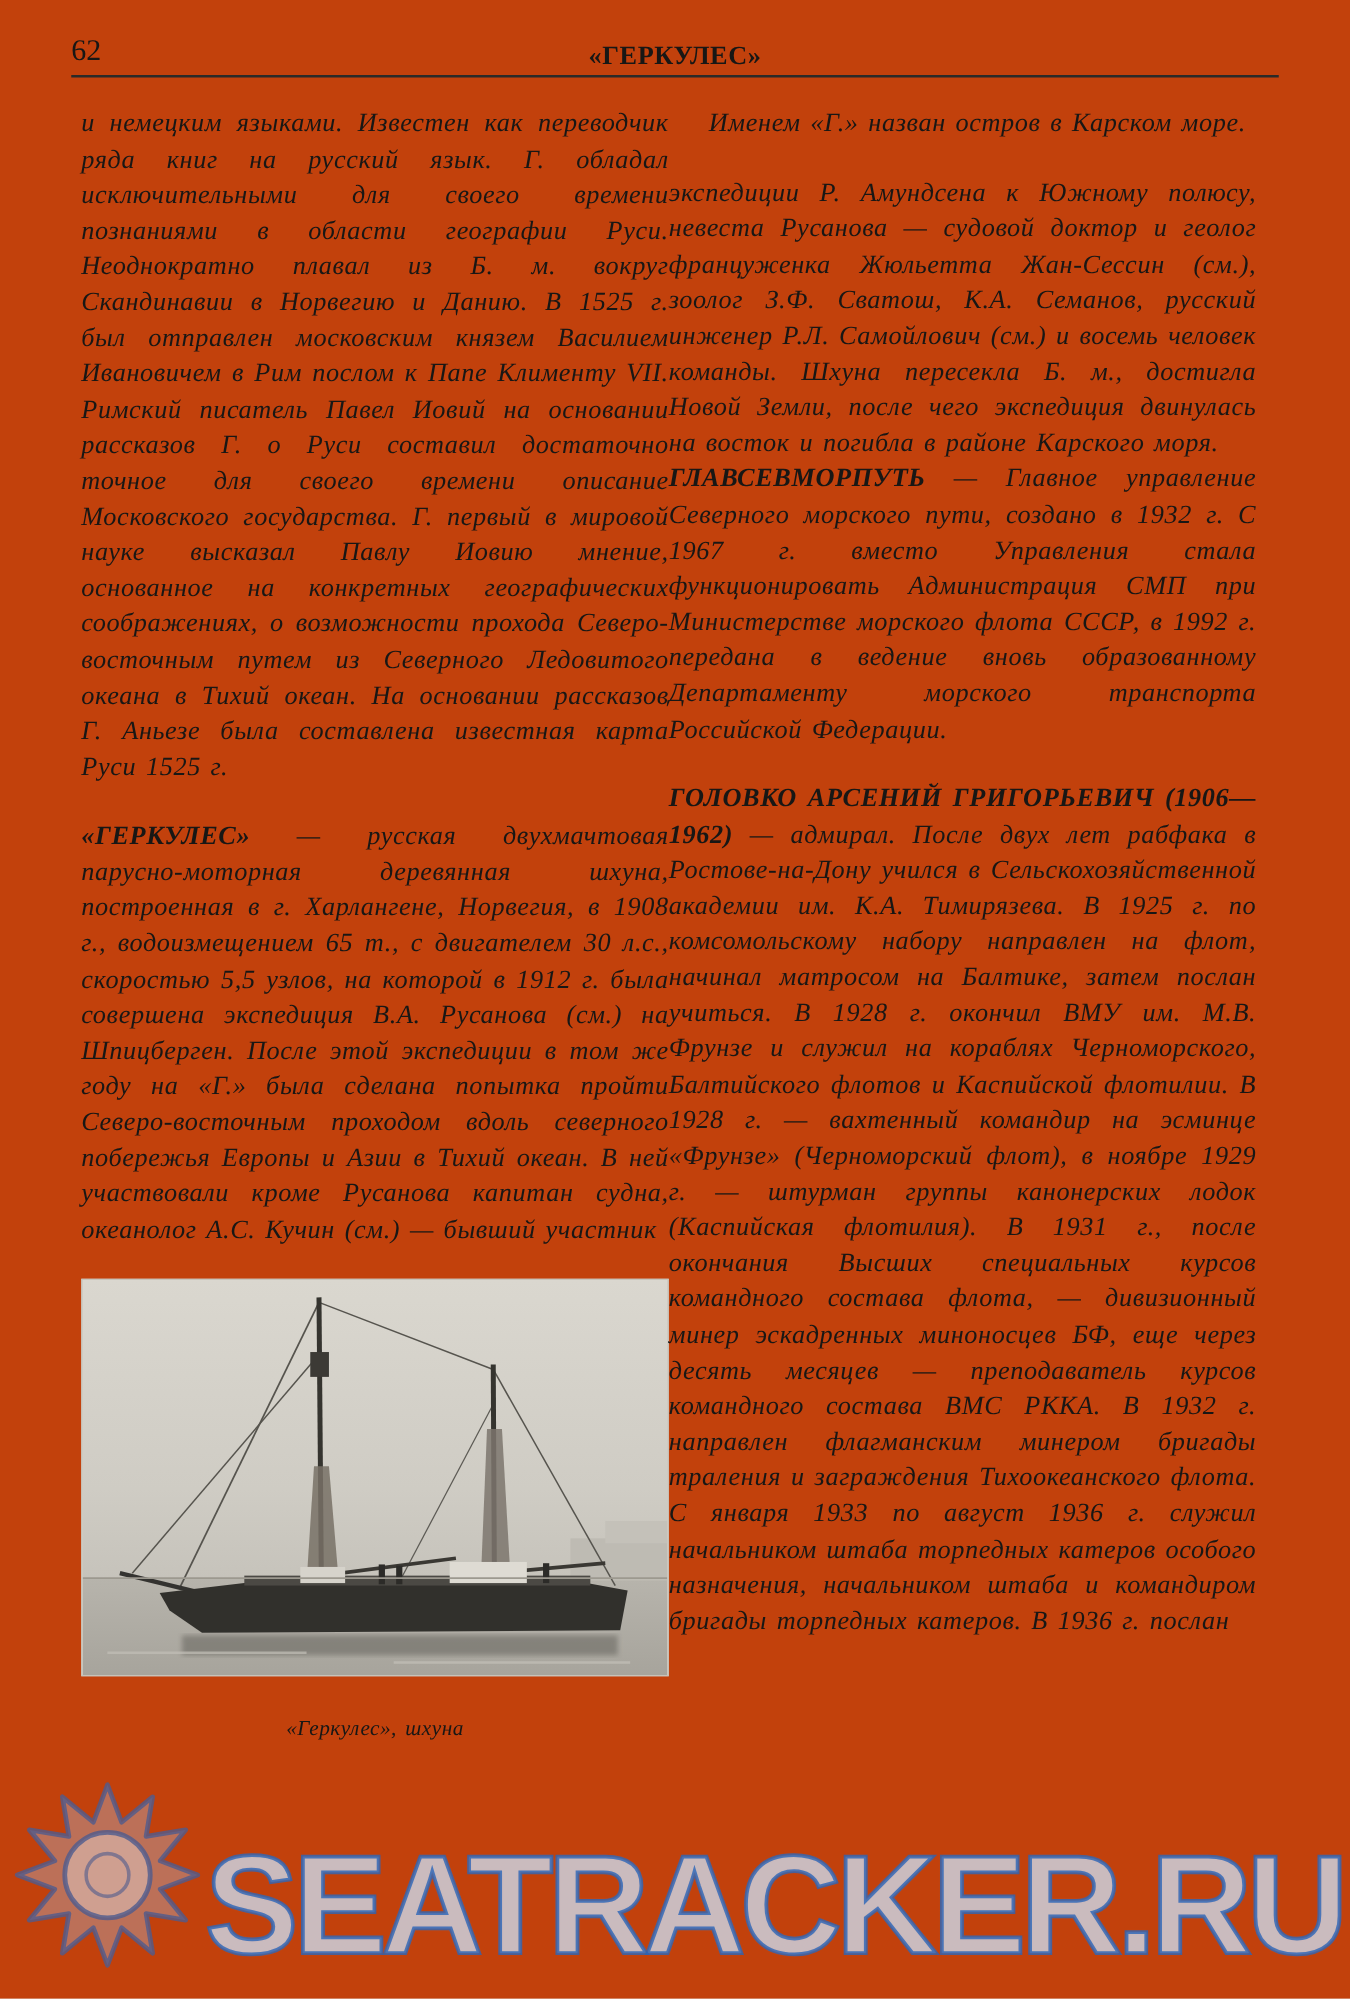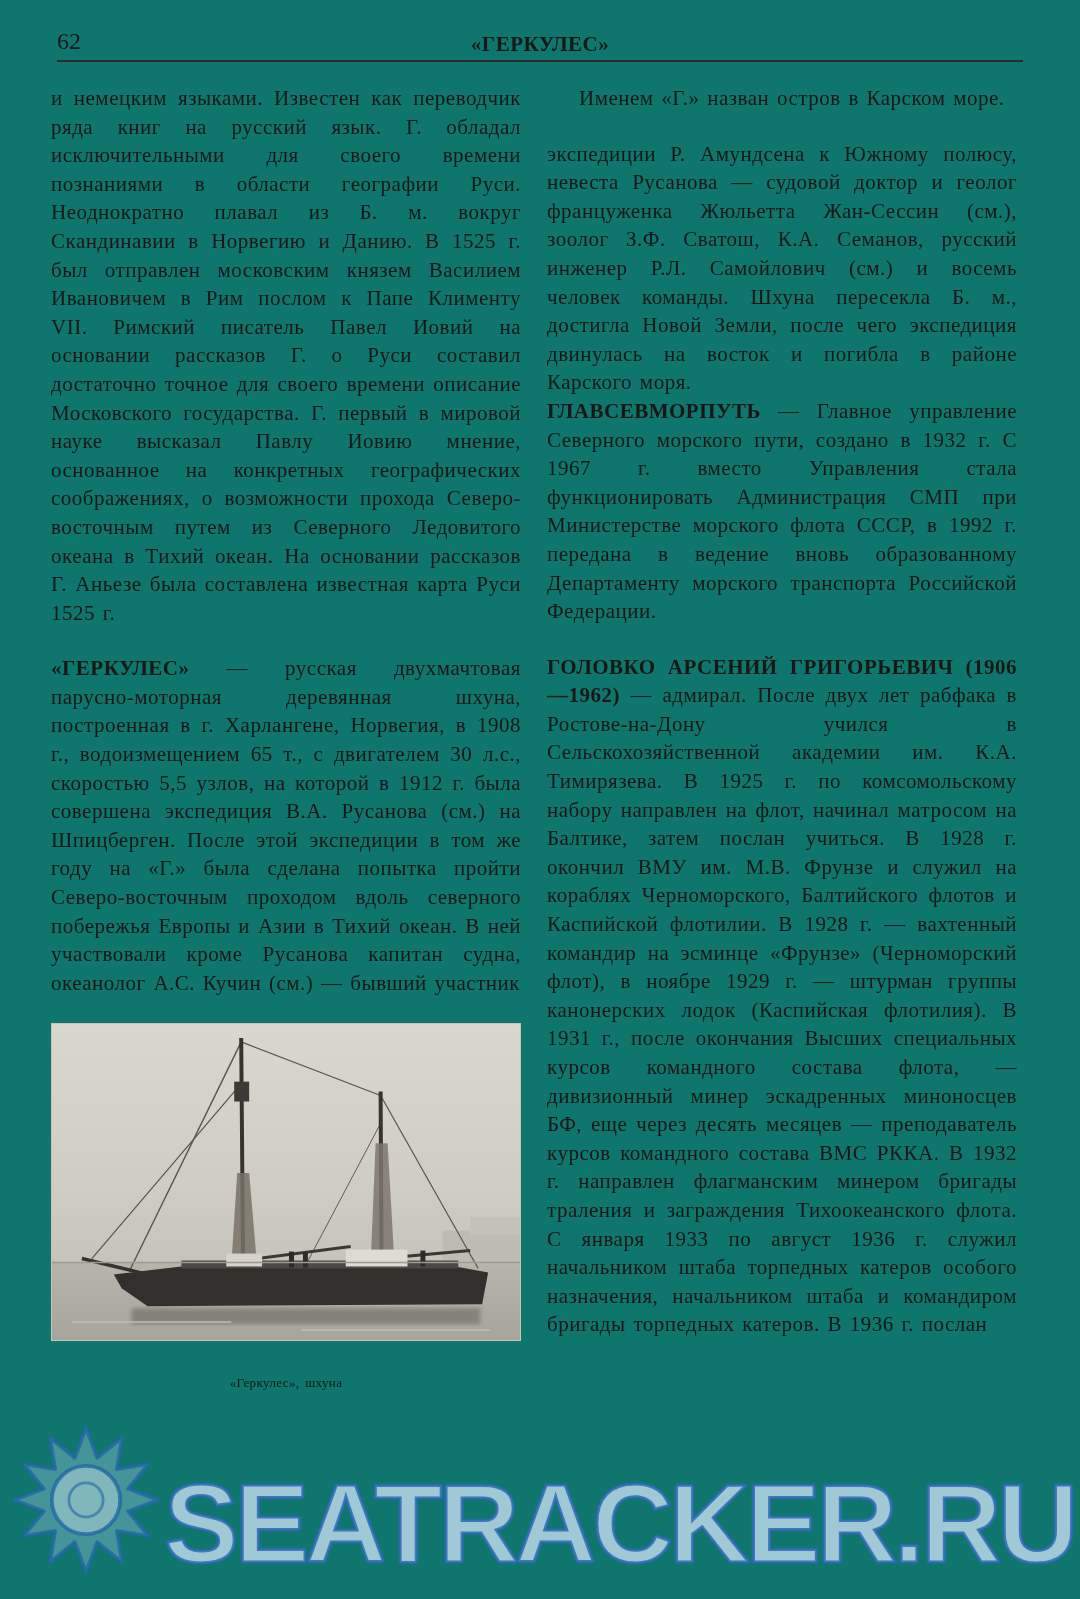--- a/index.html
+++ b/index.html
@@ -1,42 +1,42 @@
 <!DOCTYPE html>
 <html lang="ru"><head>
 <meta charset="utf-8">
 <style>
   * { margin:0; padding:0; box-sizing:border-box; }
   html,body { background:#e9e7e2; }
   .page {
     position:relative;
     width:1080px; height:1599px;
     margin:0 auto;
-    background:#0f766e;
+    background:#c2410c;
     color:#181715;
     font-family:"Liberation Serif", serif;
     overflow:hidden;
   }
   
   .header {
     position:absolute; top:26px; left:57px; right:57px; height:36px;
     border-bottom:2px solid #2b2a28;
   }
   .page-number {
     position:absolute; left:0; top:2px;
     font-size:24px;
   }
   .header-title {
     position:absolute; left:0; right:0; top:6px;
     text-align:center; font-size:21px; font-weight:bold; letter-spacing:.5px;
   }
   
   .content {
-    position:absolute; top:84px; left:51px; width:966px;
-    display:flex; gap:26px;
+    position:absolute; top:84px; left:65px; width:966px;
+    display:flex; font-style:italic;
   }
   .column {
     width:470px;
     font-size:21px; line-height:28.6px;
     letter-spacing:.5px; word-spacing:2px;
     text-align:justify;
     hyphens:auto; -webkit-hyphens:auto;
   }
   .para { margin:0; }
   .para.mb { margin-bottom:27px; }
@@ -47,21 +47,21 @@
   .photo {
     width:470px; height:318px;
     border:1px solid #c6c3ba;
     background:#d5d2ca;
     overflow:hidden;
   }
   .photo svg { display:block; }
   .caption {
     margin-top:28px;
     text-align:center;
-    font-size:13px;
+    font-size:17px;
     letter-spacing:.4px;
   }
   
   .watermark {
     position:absolute; left:10px; top:1412px; width:1066px; height:168px;
     display:flex; align-items:flex-end;
     pointer-events:none;
     z-index:5;
   }
   .wm-logo { flex:0 0 auto; opacity:.75; }

